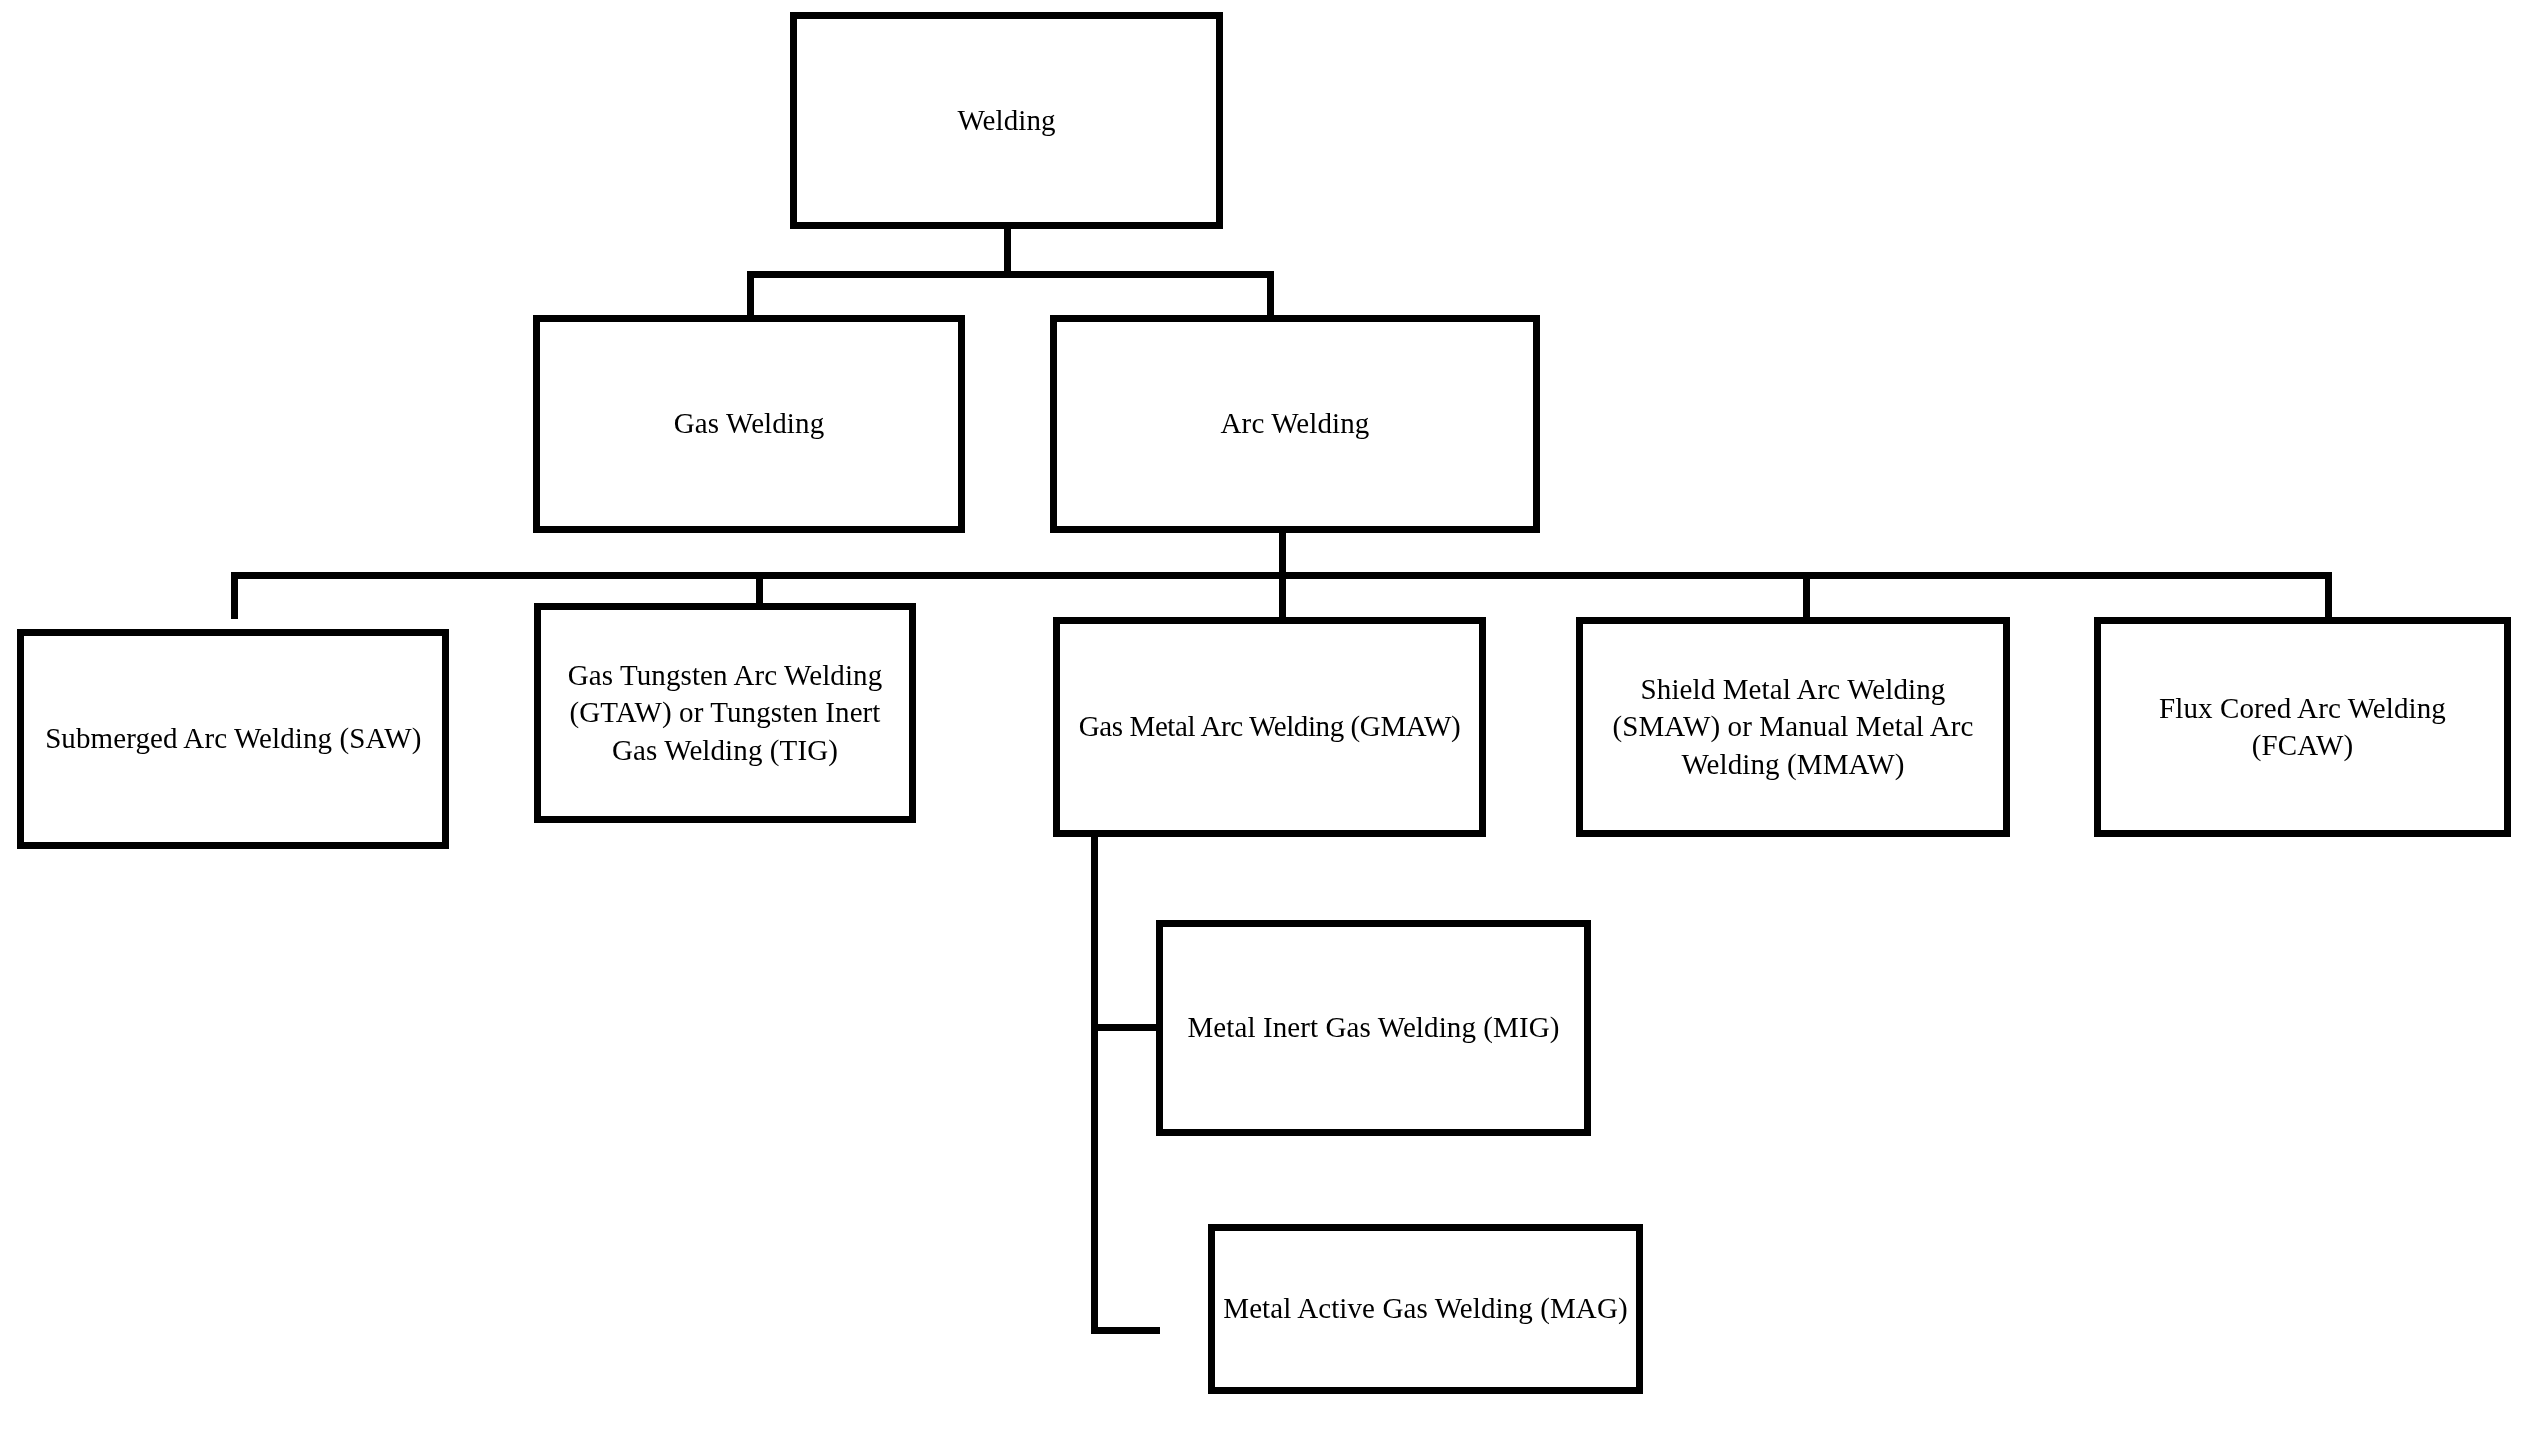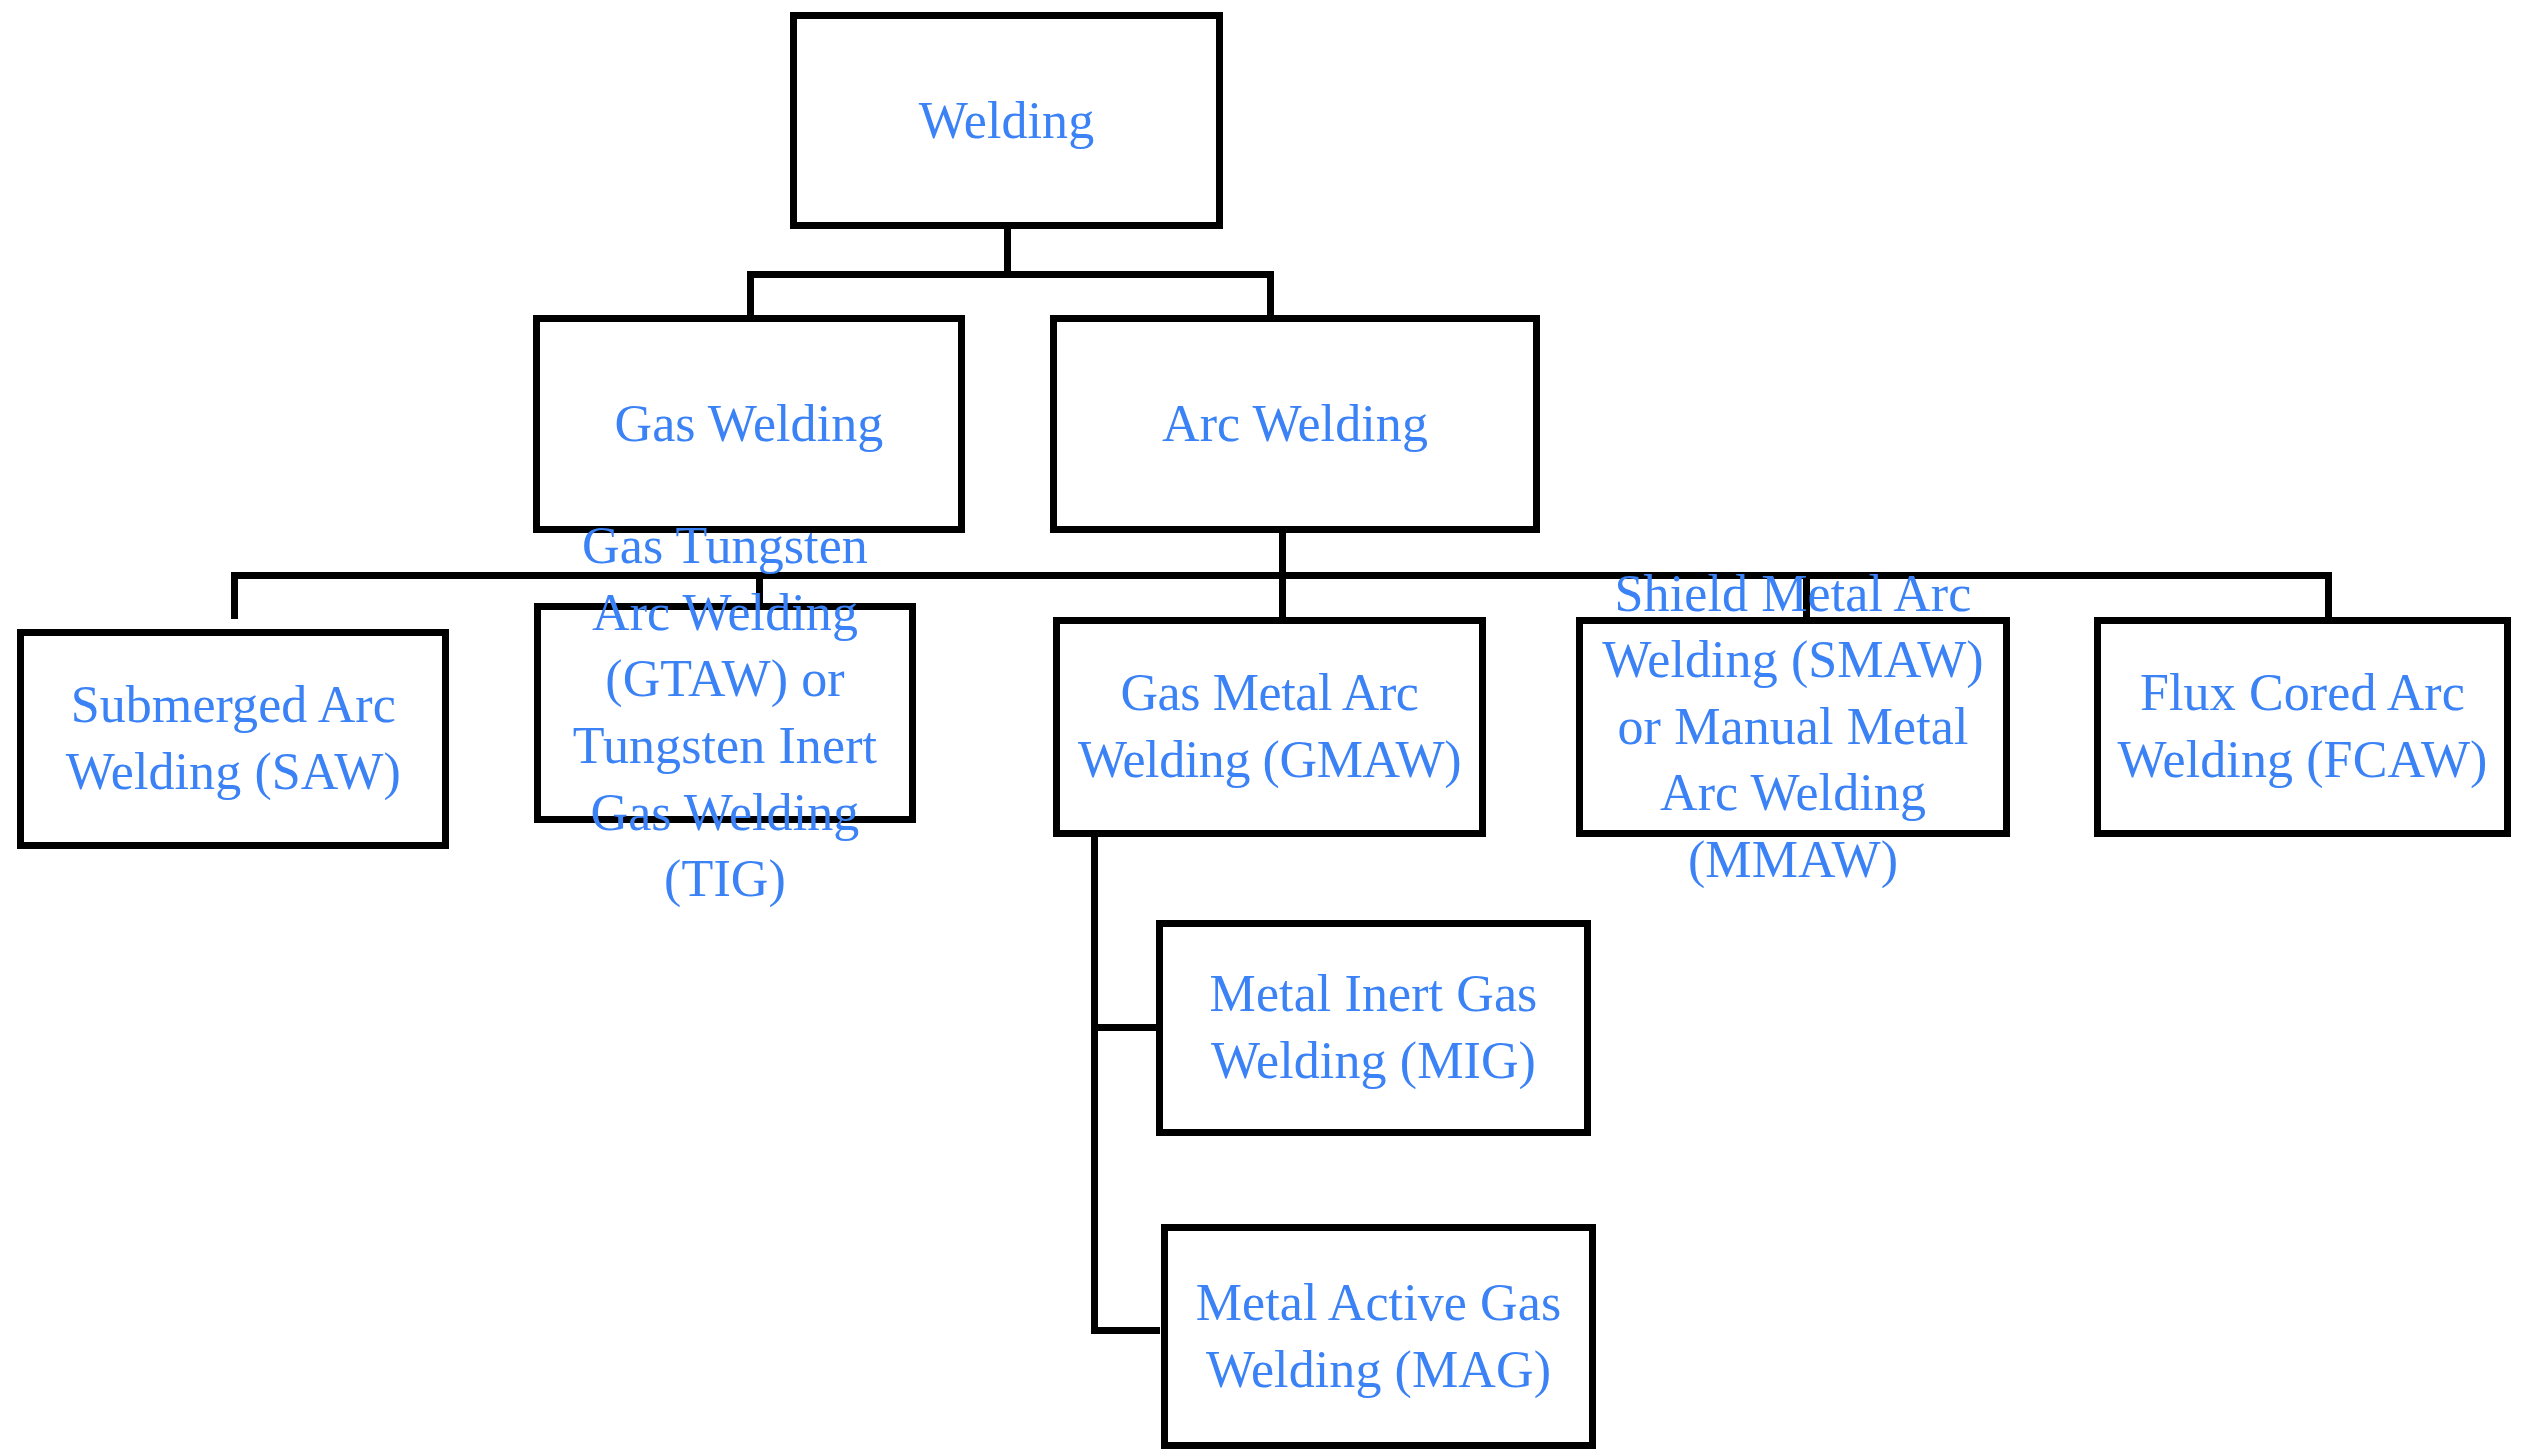--- a/index.html
+++ b/index.html
@@ -22,22 +22,22 @@
     border: 7px solid #000000;
     display: flex;
     align-items: center;
     justify-content: center;
     text-align: center;
     z-index: 5;
   }
   .node .label {
     display: block;
     width: 100%;
-    color: #3b82f6;
-    font-size: 52px;
+    color: #000000;
+    font-size: 29px;
     line-height: 1.28;
     letter-spacing: 0.1px;
     padding: 0 4.1px;
     box-sizing: border-box;
   }
   .node.tight .label {
     padding: 0 1.4px;
     letter-spacing: -0.4px;
   }
   .conn {
@@ -104,18 +104,18 @@
   </div>
 
   <div class="node" style="left:1576px; top:617px; width:434px; height:220px;">
     <span class="label">Shield Metal Arc Welding (SMAW) or Manual Metal Arc Welding (MMAW)</span>
   </div>
 
   <div class="node" style="left:1156px; top:920px; width:435px; height:216px;">
     <span class="label">Metal Inert Gas Welding (MIG)</span>
   </div>
 
-  <div class="node" style="left:1161px; top:1224px; width:435px; height:225px;">
+  <div class="node" style="left:1208px; top:1224px; width:435px; height:170px;">
     <span class="label">Metal Active Gas Welding (MAG)</span>
   </div>
 
 </div>
 
 
 </body></html>

